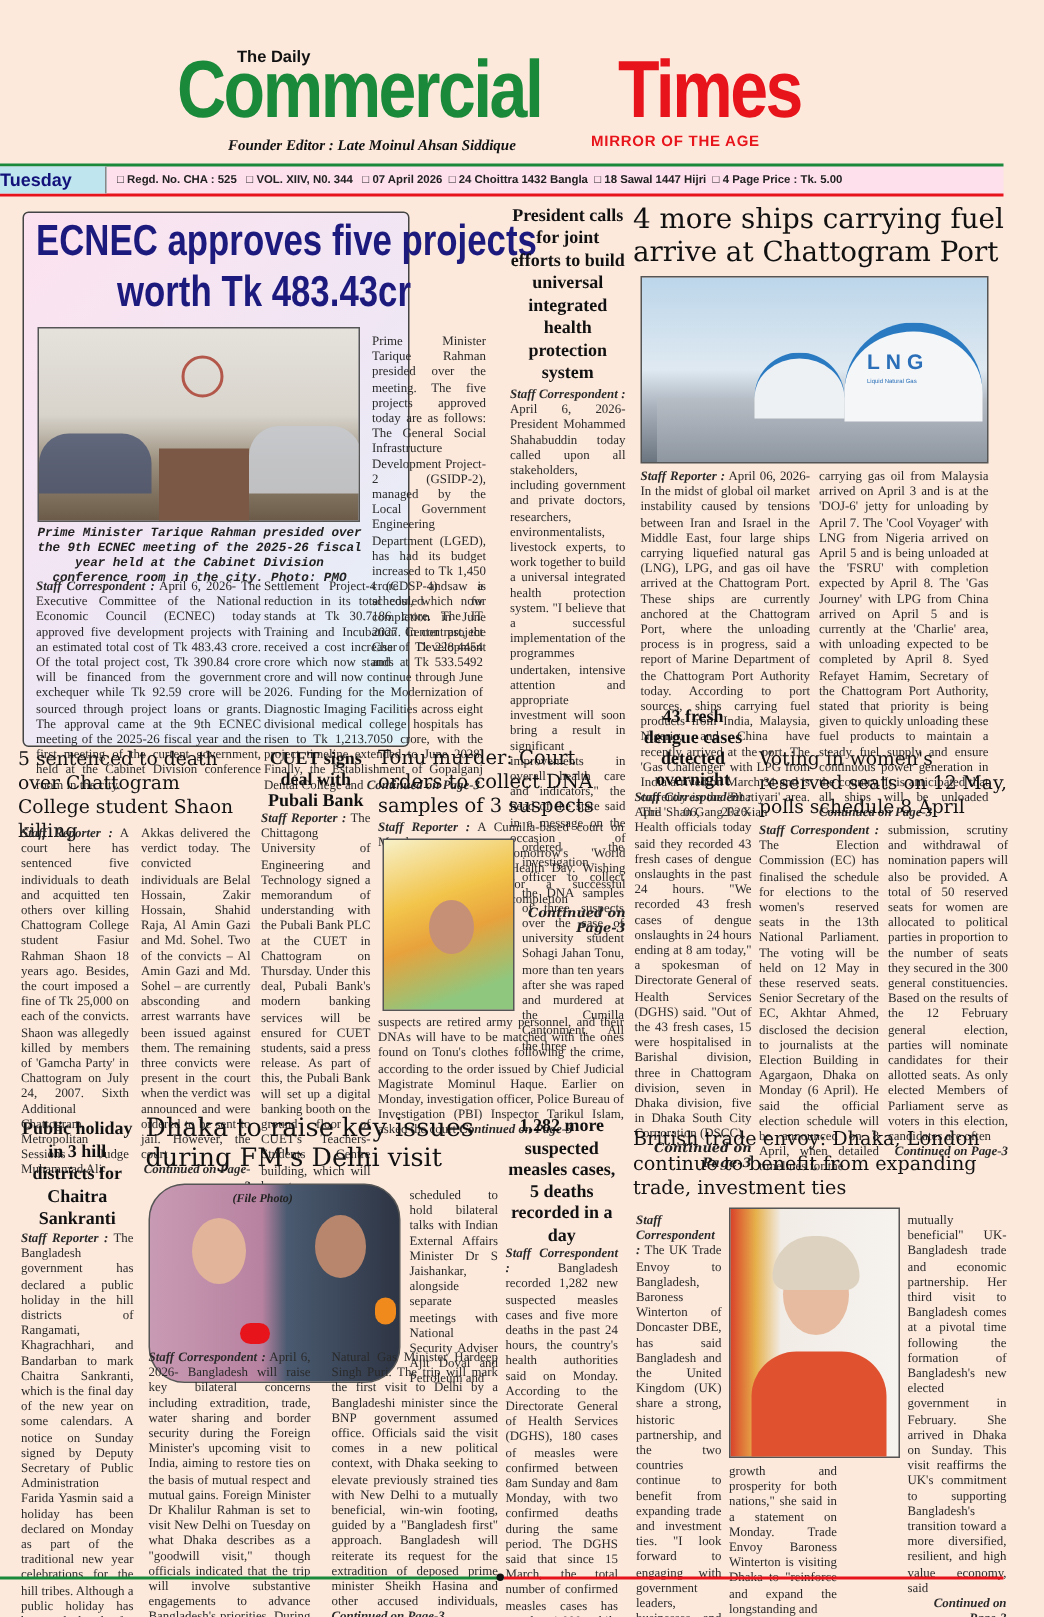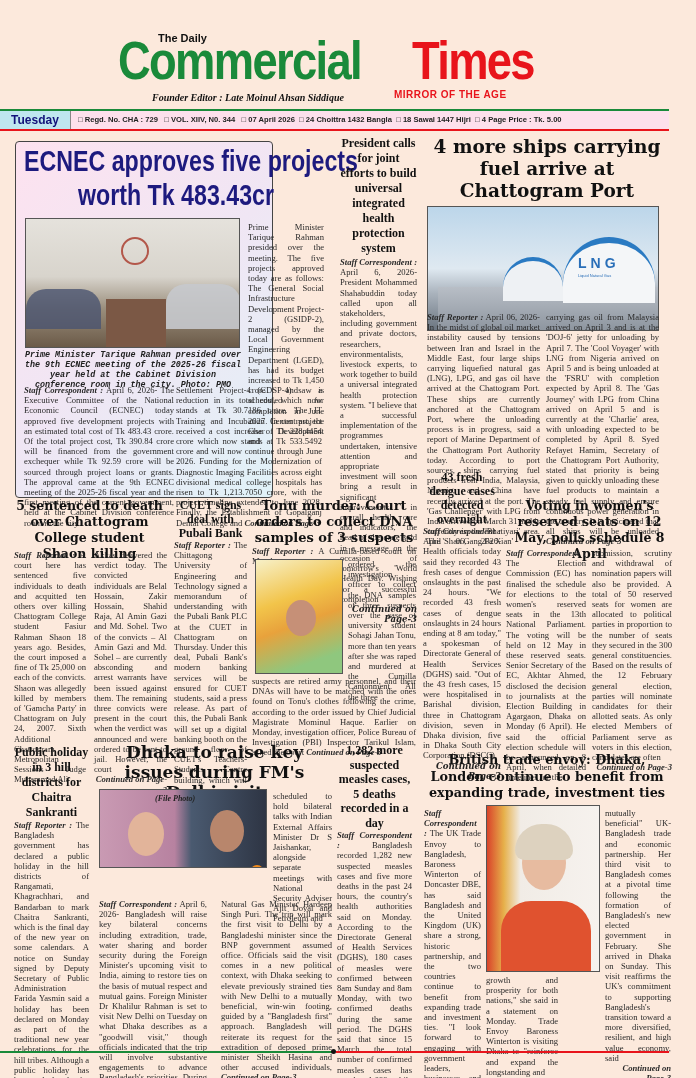--- a/index.html
+++ b/index.html
@@ -2,44 +2,44 @@
 <html><head>
 <meta charset="utf-8">
 <style>
   html,body{margin:0;padding:0;}
   body{width:696px;height:1078px;background:#fce9dc;font-family:"DejaVu Serif",serif;color:#222;overflow:hidden;position:relative;}
   .abs{position:absolute;}
   .txt{font-family:"Liberation Serif",serif;font-size:8.6px;line-height:10.2px;text-align:justify;color:#2a2a2a;}
   .txt .by{font-style:italic;font-weight:bold;}
   .cont{font-style:italic;font-weight:bold;text-align:right;display:block;font-size:8.6px;}
   .hd-cond{font-family:"Liberation Sans",sans-serif;font-weight:bold;transform-origin:left top;}
-  .hd-serif{font-family:"DejaVu Serif",serif;font-weight:bold;text-align:center;color:#111;}
+  .hd-serif{font-family:"DejaVu Serif",serif;font-weight:normal;text-align:left;color:#111;}
   .hd-narrow{font-family:"Liberation Serif",serif;font-weight:bold;text-align:center;color:#111;}
   .photo{border:1px solid #555;box-sizing:border-box;overflow:hidden;}
   .cap{font-family:Liberation Mono, monospace;font-style:italic;font-weight:bold;font-size:8.4px;line-height:10px;text-align:center;color:#222;}
 </style>
 </head>
 <body>
 
 <div data-name="masthead">
   <div class="abs" data-name="the-daily-label" style="left:158px;top:32px;font-family:'Liberation Sans',sans-serif;font-weight:bold;font-size:11px;color:#111;">The Daily</div>
   <div class="abs" data-name="masthead-title-commercial" style="left:118px;top:30px;font-family:'Liberation Sans',sans-serif;font-weight:bold;font-size:54px;line-height:60px;color:#1a8a3a;letter-spacing:-2px;transform:scaleX(0.84);transform-origin:left top;">Commercial</div>
   <div class="abs" data-name="masthead-title-times" style="left:412px;top:30px;font-family:'Liberation Sans',sans-serif;font-weight:bold;font-size:54px;line-height:60px;color:#e8141b;letter-spacing:-2px;transform:scaleX(0.84);transform-origin:left top;">Times</div>
   <div class="abs" data-name="founder-editor" style="left:152px;top:125px;top:124px;font-family:'Liberation Serif',serif;font-style:italic;font-weight:bold;font-size:10px;color:#111;top:124px;">Founder Editor : Late Moinul Ahsan Siddique</div>
   <div class="abs" data-name="tagline" style="left:394px;top:121px;font-family:'Liberation Sans',sans-serif;font-weight:bold;font-size:10px;color:#e8141b;letter-spacing:0.5px;top:88px;">MIRROR OF THE AGE</div>
 </div>
 <style>
   [data-name="founder-editor"]{top:92px !important;}
   [data-name="tagline"]{top:89px !important;}
 </style>
 
 <div class="abs" data-name="dateline-bar" style="left:0;top:109px;width:669px;height:18px;background:#fde0ec;border-top:2px solid #1a8a3a;border-bottom:2px solid #e8141b;">
-  <div class="abs" data-name="dateline-day" style="left:0;top:0;width:70px;height:18px;background:#bfe6ef;border-right:1px solid #888;font-family:'Liberation Sans',sans-serif;font-weight:bold;font-size:12px;line-height:18px;color:#12127a;text-align:center;">Tuesday</div>
+  <div class="abs" data-name="dateline-day" style="left:0;top:0;width:70px;height:18px;background:#bfe6ef;border-right:1px solid #888;font-family:'Liberation Sans',sans-serif;font-weight:bold;font-size:12px;line-height:18px;color:#12127a;">Tuesday</div>
   <div class="abs" data-name="dateline-items" style="left:78px;top:0;height:18px;line-height:18px;font-family:'Liberation Sans',sans-serif;font-weight:bold;font-size:7.6px;color:#222;white-space:nowrap;">
-    <span data-name="checkbox-icon">□</span> <span data-name="regd-no">Regd. No. CHA : 729</span>&nbsp;&nbsp;
+    <span data-name="checkbox-icon">□</span> <span data-name="regd-no">Regd. No. CHA : 525</span>&nbsp;&nbsp;
     <span data-name="checkbox-icon">□</span> <span data-name="volume-no">VOL. XIIV,  N0. 344</span>&nbsp;&nbsp;
     <span data-name="checkbox-icon">□</span> <span data-name="date-english">07 April 2026</span>&nbsp;
     <span data-name="checkbox-icon">□</span> <span data-name="date-bangla">24 Choittra 1432 Bangla</span>&nbsp;
     <span data-name="checkbox-icon">□</span> <span data-name="date-hijri">18 Sawal 1447 Hijri</span>&nbsp;
     <span data-name="checkbox-icon">□</span> <span data-name="page-price">4 Page  Price : Tk. 5.00</span>
   </div>
 </div>
 
 <div class="abs" data-name="article-ecnec" style="left:15px;top:141px;width:258px;height:357px;border:1.5px solid #444;border-radius:4px;background:linear-gradient(135deg,#fde2ef 0%,#f0e6f4 50%,#e0f2f8 100%);box-sizing:border-box;">
   <div class="abs hd-cond" data-name="ecnec-headline-line1" style="left:8px;top:3px;font-size:29px;line-height:32px;color:#1d1a7e;white-space:nowrap;transform:scaleX(0.8);">ECNEC approves five projects</div>
@@ -152,21 +152,21 @@
   <div class="hd-narrow" data-name="holiday-headline" style="font-size:12px;line-height:15px;">Public holiday in 3 hill districts for Chaitra Sankranti</div>
   <div class="txt" data-name="holiday-body">
     <span class="by" data-name="holiday-byline">Staff Reporter :</span>
     <span data-name="holiday-body-text">The Bangladesh government has declared a public holiday in the hill districts of Rangamati, Khagrachhari, and Bandarban to mark Chaitra Sankranti, which is the final day of the new year on some calendars. A notice on Sunday signed by Deputy Secretary of Public Administration Farida Yasmin said a holiday has been declared on Monday as part of the traditional new year celebrations for the hill tribes. Although a public holiday has been declared for Pahela Baishakh, the first day of the Bengali New Year, an additional holiday has been declared in</span>
   </div>
 
 </div>
 
 <div class="abs" data-name="article-delhi" style="left:97px;top:742px;width:235px;">
   <div class="hd-serif" data-name="delhi-headline" style="font-size:17px;line-height:20px;">Dhaka to raise key issues during FM's Delhi visit</div>
-  <div class="photo" data-name="delhi-file-photo" style="position:absolute;left:2px;top:47px;width:168px;height:79px;background:linear-gradient(90deg,#c99ab3 0%,#b782a0 45%,#4a5a70 55%,#2e3544 100%);">
+  <div class="photo" data-name="delhi-file-photo" style="position:absolute;left:2px;top:47px;width:168px;height:133px;background:linear-gradient(90deg,#c99ab3 0%,#b782a0 45%,#4a5a70 55%,#2e3544 100%);border-radius:24px;">
     <div class="abs" data-name="file-photo-label" style="left:55px;top:4px;font-family:'Liberation Serif',serif;font-style:italic;font-weight:bold;font-size:8px;color:#222;">(File Photo)</div>
     <div class="abs" data-name="face-left" style="left:28px;top:22px;width:36px;height:44px;border-radius:50%;background:#e2b49a;"></div>
     <div class="abs" data-name="face-right" style="left:110px;top:20px;width:34px;height:42px;border-radius:50%;background:#b8866c;"></div>
     <div class="abs" data-name="microphone-icon" style="left:150px;top:75px;width:14px;height:18px;border-radius:7px;background:#f08a1c;"></div>
     <div class="abs" data-name="microphone-icon" style="left:60px;top:92px;width:20px;height:14px;border-radius:7px;background:#e8141b;"></div>
   </div>
   <div class="abs txt" data-name="delhi-side" style="left:176px;top:49px;width:59px;">scheduled to hold bilateral talks with Indian External Affairs Minister Dr S Jaishankar, alongside separate meetings with National Security Adviser Ajit Doval and Petroleum and</div>
   <div class="abs txt" data-name="delhi-col1" style="left:2px;top:157px;width:108px;">
     <span class="by" data-name="delhi-byline">Staff Correspondent :</span>
     <span data-name="delhi-col1-text">April 6, 2026- Bangladesh will raise key bilateral concerns including extradition, trade, water sharing and border security during the Foreign Minister's upcoming visit to India, aiming to restore ties on the basis of mutual respect and mutual gains. Foreign Minister Dr Khalilur Rahman is set to visit New Delhi on Tuesday on what Dhaka describes as a "goodwill visit," though officials indicated that the trip will involve substantive engagements to advance Bangladesh's priorities. During the visit, Rahman is</span>

